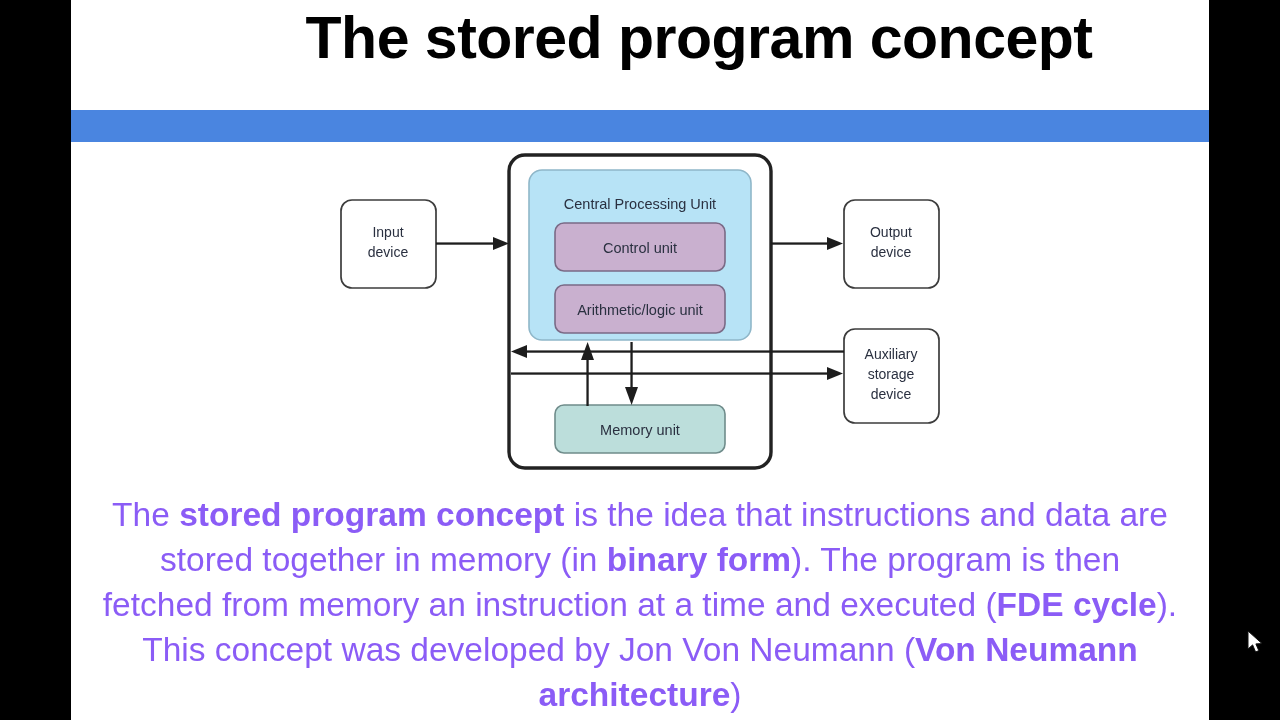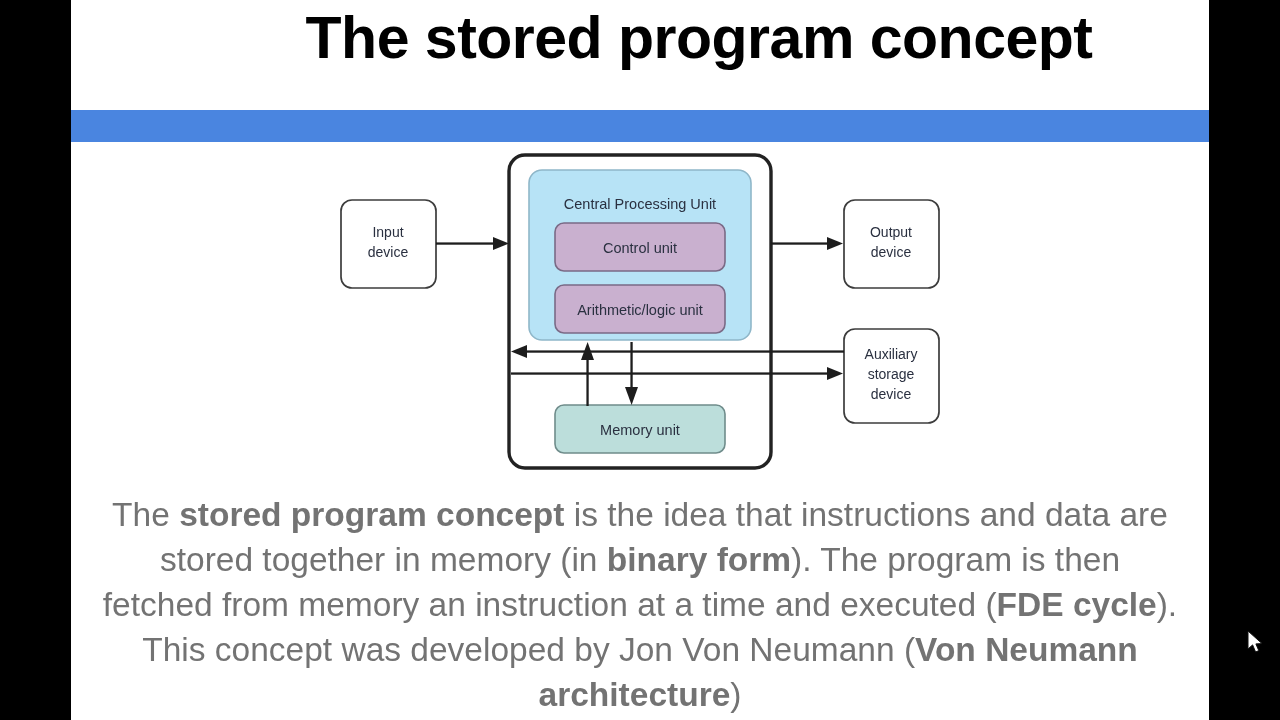--- a/index.html
+++ b/index.html
@@ -76,21 +76,21 @@
   
   #body-text {
     position: absolute;
     left: 30px;
     top: 492px;
     width: 1078px;
     text-align: center;
     font-family: "Liberation Sans", sans-serif;
     font-size: 33.5px;
     line-height: 45px;
-    color: #737373;
+    color: #8b5cf6;
   }
   #body-text b { font-weight: bold; }
 
   
   #mouse-cursor {
     position: absolute;
     left: 1247px;
     top: 631px;
     width: 17px;
     height: 24px;

